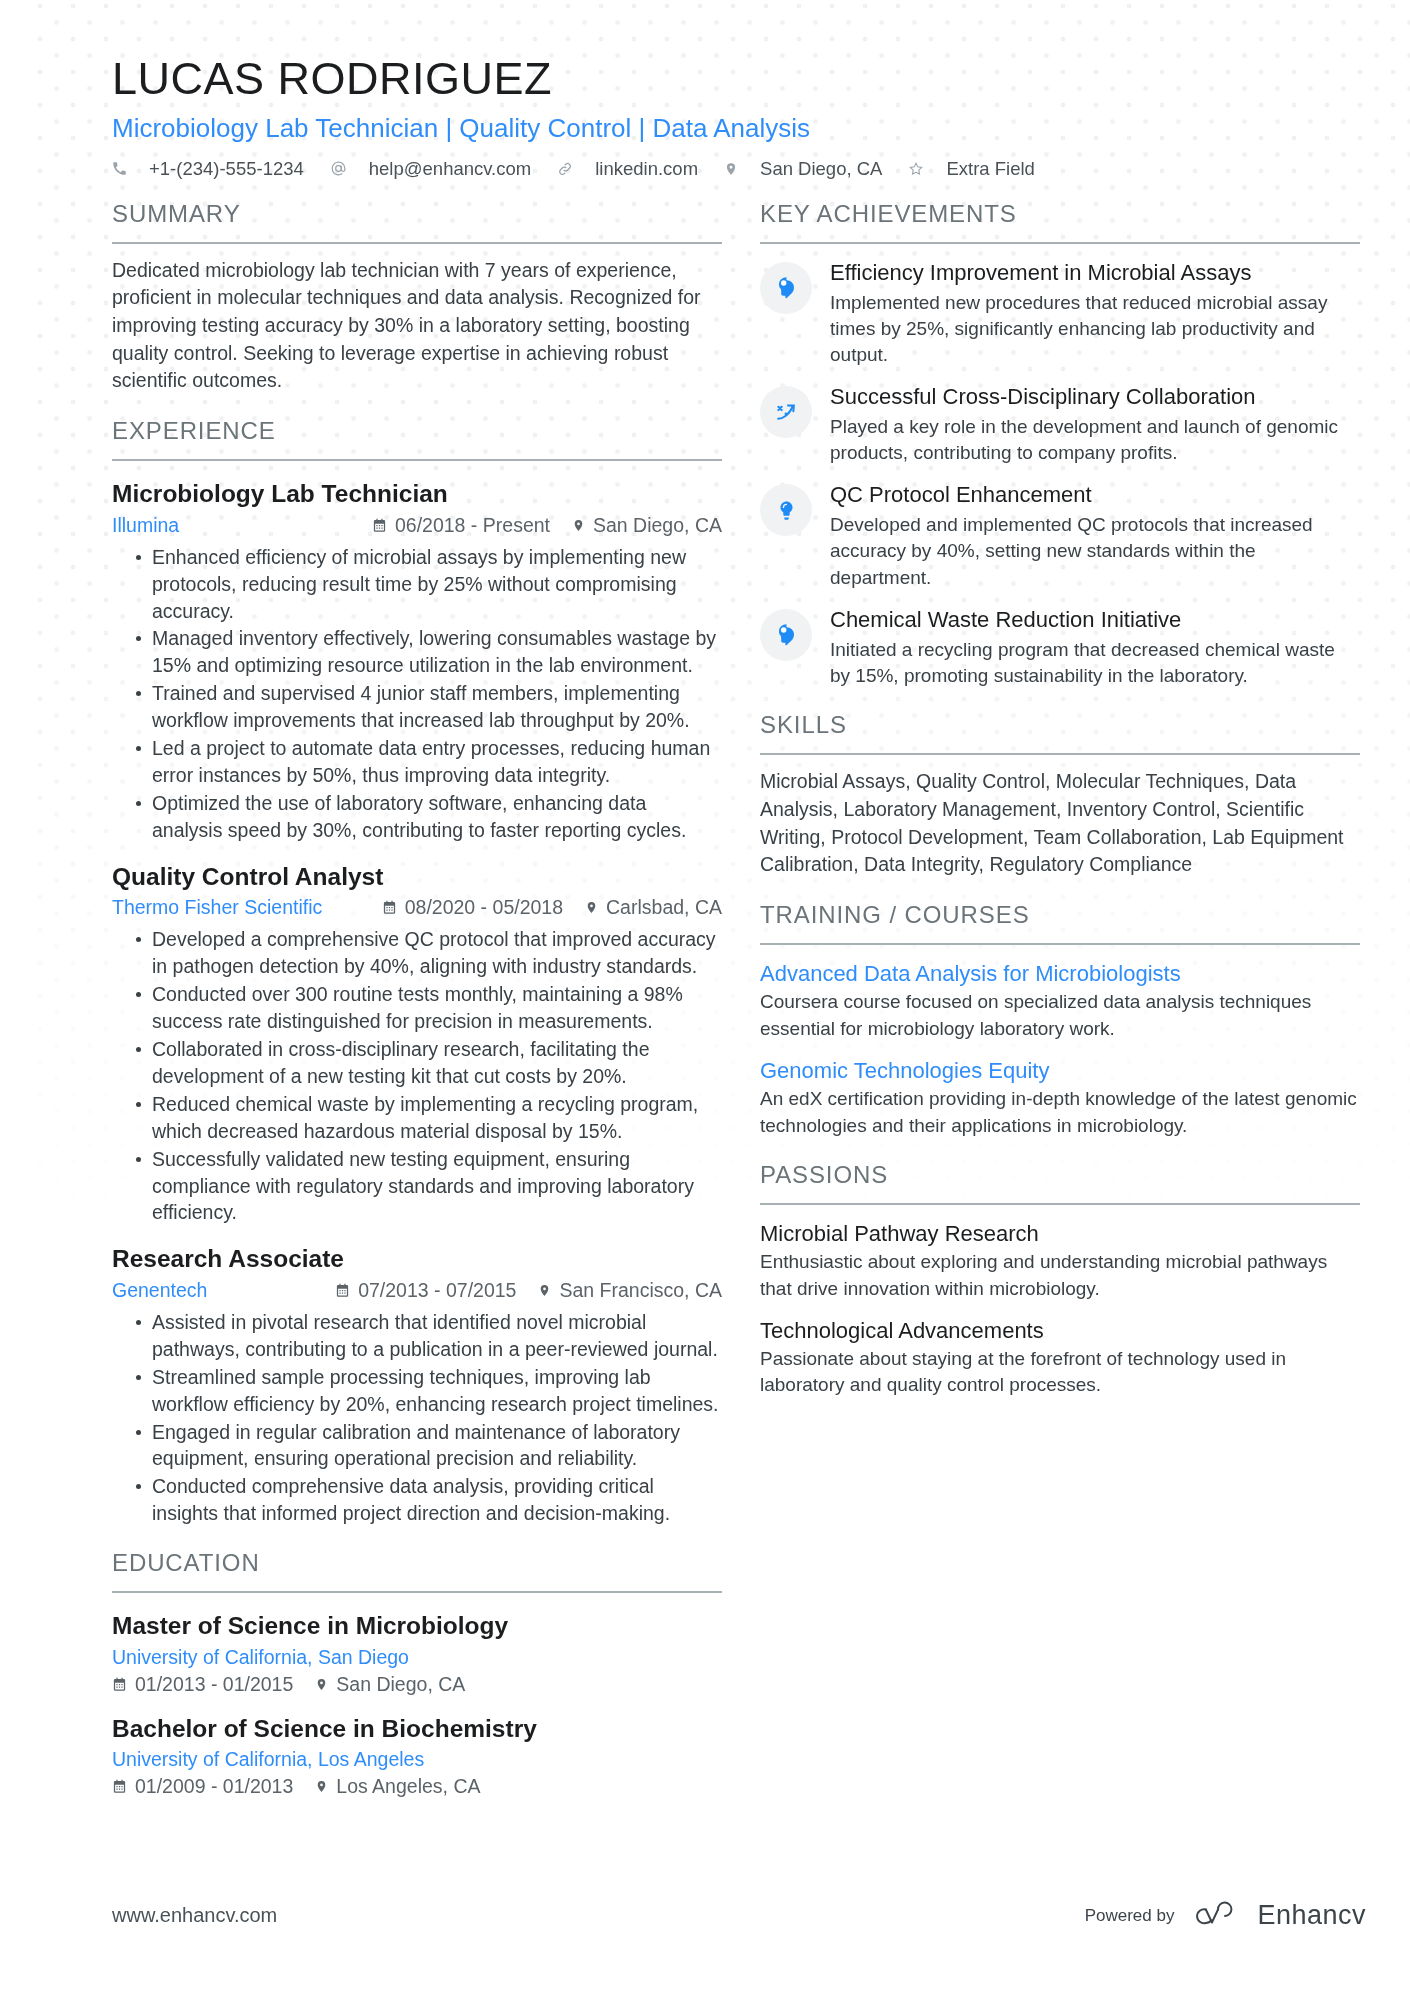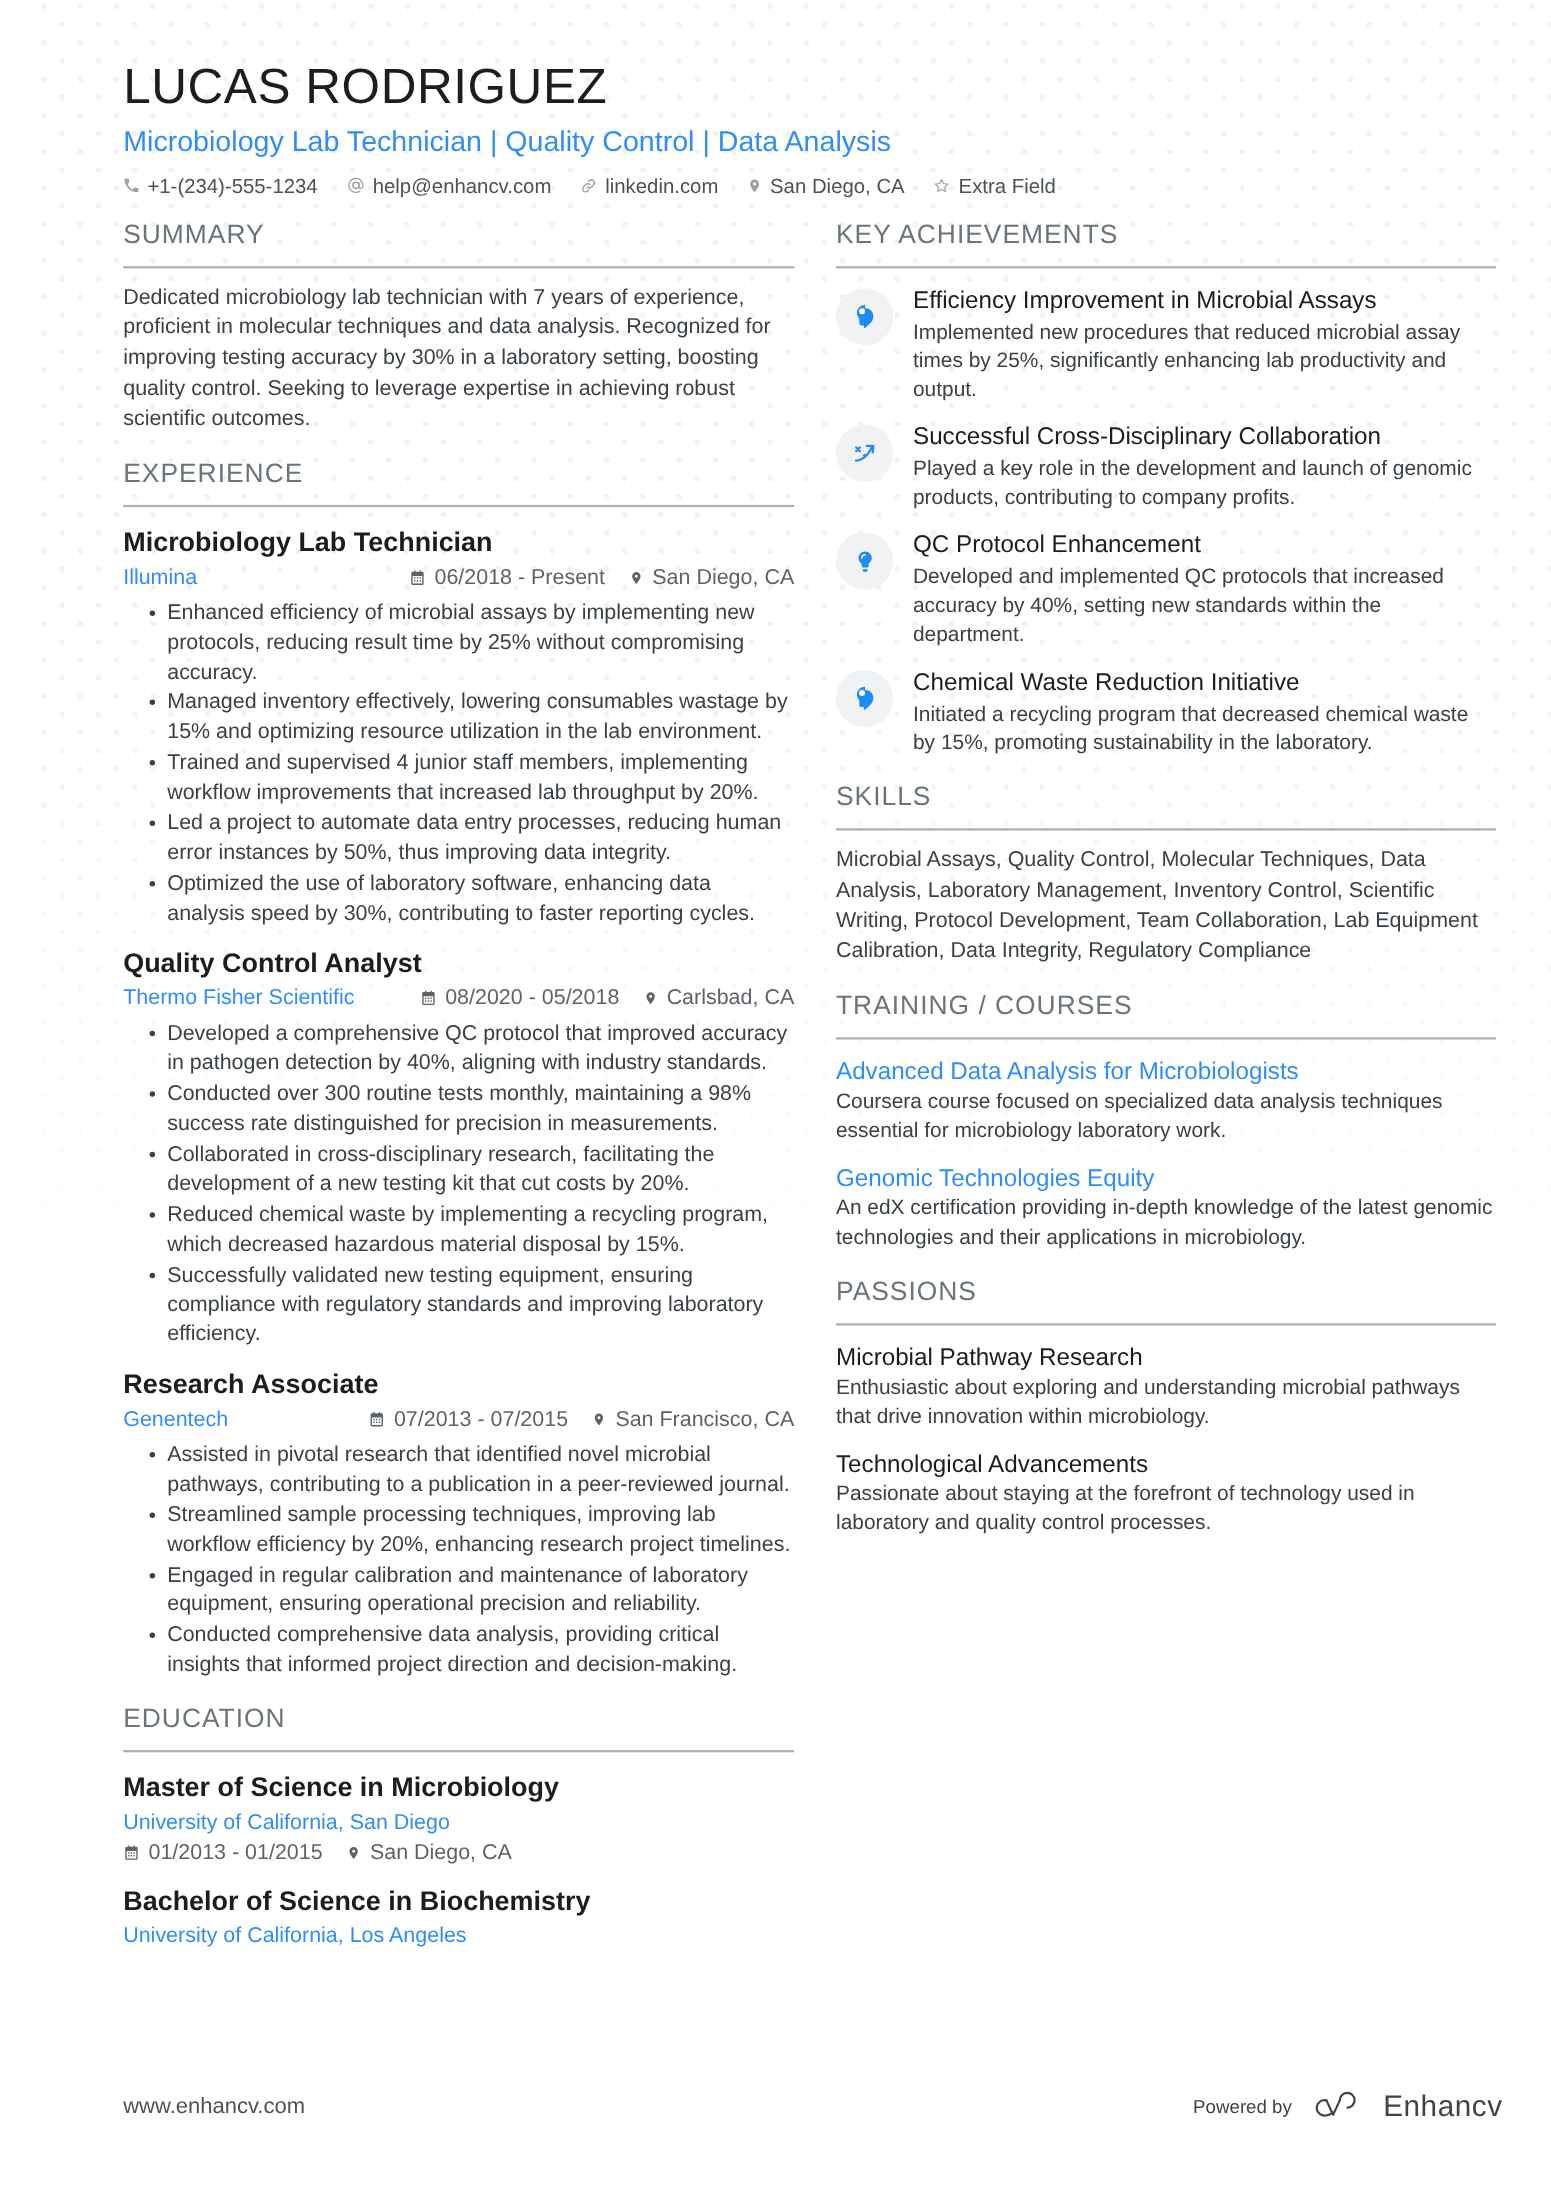--- a/index.html
+++ b/index.html
@@ -68,21 +68,21 @@
 
   .contacts {
     margin-top: 14px;
     display: flex;
     flex-wrap: wrap;
     align-items: center;
     gap: 0 26px;
     font-size: 18.5px;
     color: #4a5257;
   }
-  .citem { display: flex; align-items: center; gap: 7px; white-space: nowrap; }
+  .citem { display: flex; align-items: center; gap: 22px; white-space: nowrap; }
   .cico { color: #9aa3a9; display: inline-flex; align-items: center; font-size: 16px; }
   .cico svg { display: block; }
 
   
   .cols { display: flex; gap: 38px; margin-top: 20px; align-items: flex-start; }
   .colL { width: 610px; flex: none; }
   .colR { width: 600px; flex: none; }
 
   .sec { margin-top: 22px; }
   .sec:first-child { margin-top: 0; }
@@ -386,20 +386,38 @@
                 </span>
                 <span>San Diego, CA</span>
               </span>
             </div>
           </div>
 
           <div class="entry">
             <div class="entry-title">Bachelor of Science in Biochemistry</div>
             <div class="entry-meta">
               <span class="entry-org">University of California, Los Angeles</span>
+            </div>
+            <div class="entry-meta edu-meta">
+              <span class="meta-bit">
+                <span class="meta-ico">
+                  <svg width="15" height="15" viewBox="0 0 24 24" fill="currentColor">
+                      <path d="M7 1v2H5a2 2 0 0 0-2 2v15a2 2 0 0 0 2 2h14a2 2 0 0 0 2-2V5a2 2 0 0 0-2-2h-2V1h-2v2H9V1H7zm12 8v11H5V9h14zM7 11v2h2v-2H7zm4 0v2h2v-2h-2zm4 0v2h2v-2h-2zM7 15v2h2v-2H7zm4 0v2h2v-2h-2zm4 0v2h2v-2h-2z"></path>
+                    </svg>
+                </span>
+                <span>01/2009 - 01/2013</span>
+              </span>
+              <span class="meta-bit">
+                <span class="meta-ico">
+                  <svg width="13" height="15" viewBox="0 0 24 24" fill="currentColor">
+                      <path d="M12 2a7 7 0 0 0-7 7c0 5.2 7 13 7 13s7-7.8 7-13a7 7 0 0 0-7-7zm0 9.5A2.5 2.5 0 1 1 14.5 9 2.5 2.5 0 0 1 12 11.5z"></path>
+                    </svg>
+                </span>
+                <span>Los Angeles, CA</span>
+              </span>
             </div>
           </div>
         </div>
 
       </div>
 
       <div class="colR">
 
         <div class="sec">
           <div class="sec-h">KEY ACHIEVEMENTS</div>

